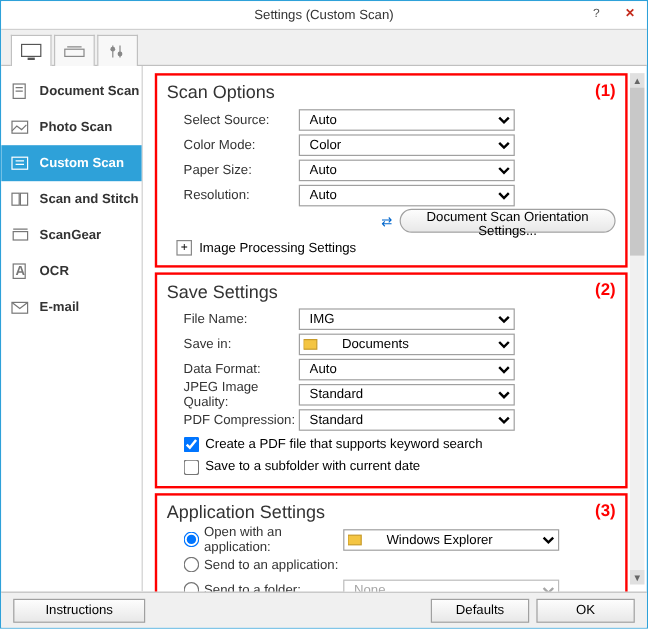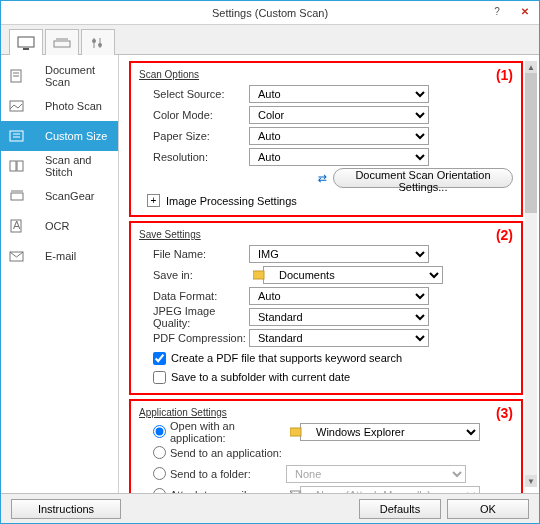--- a/index.html
+++ b/index.html
@@ -10,44 +10,44 @@
 .titlebar .controls { position: absolute; right: 0; top: 0; display: flex; }
 .titlebar .controls div { width: 28px; height: 20px; display: flex; align-items: center; justify-content: center; font-size: 10px; color: #555; }
 .titlebar .controls .close { color: #c42b1c; font-weight: bold; }
 
 .tabstrip { height: 30px; background: #f0f0f0; border-bottom: 1px solid #c0c0c0; display: flex; padding-left: 8px; padding-top: 4px; }
 .tabstrip .tab { width: 34px; height: 26px; background: #f8f8f8; border: 1px solid #c0c0c0; border-bottom: none; margin-right: 2px; display: flex; align-items: center; justify-content: center; }
 .tabstrip .tab.active { background: #fff; }
 
 .body { flex: 1; display: flex; overflow: hidden; }
 .sidebar { width: 118px; background: #fff; border-right: 1px solid #d0d0d0; padding-top: 6px; }
-.sidebar .item { height: 30px; display: flex; align-items: center; padding-left: 8px; gap: 20px; color: #333; cursor: default; }
+.sidebar .item { height: 30px; display: flex; align-items: center; padding-left: 8px; gap: 8px; color: #333; cursor: default; font-weight: bold; }
 .sidebar .item.active { background: #2ea1d9; color: #fff; }
 .sidebar .ico { width: 16px; height: 14px; display: inline-block; }
 .sidebar .ico svg { width: 16px; height: 14px; }
 
 .main { flex: 1; position: relative; padding: 6px 16px 6px 10px; overflow: hidden; }
 .main .scroll { position: absolute; right: 2px; top: 6px; bottom: 6px; width: 12px; background: #f0f0f0; }
 .main .scroll .up, .main .scroll .down { height: 12px; background: #e0e0e0; display: flex; align-items: center; justify-content: center; font-size: 8px; color: #666; }
 .main .scroll .down { position: absolute; bottom: 0; width: 12px; }
 .main .scroll .thumb { position: absolute; top: 12px; width: 12px; height: 140px; background: #c8c8c8; }
 
 .section { border: 2px solid #f00; padding: 6px 8px 8px 8px; margin-bottom: 4px; position: relative; }
 .section .marker { position: absolute; right: 8px; top: 4px; color: #f00; font-weight: bold; font-size: 14px; }
-.section-title { color: #333; margin-bottom: 4px; font-size: 10px; text-decoration: underline; }
+.section-title { color: #333; margin-bottom: 4px; font-size: 15px; }
 
 .row { display: flex; align-items: center; height: 19px; margin-bottom: 2px; }
 .row .lbl { width: 110px; padding-left: 14px; color: #333; }
 .row .ctl { flex: 1; max-width: 180px; }
 .row .radio-lbl { padding-left: 4px; color: #333; width: 120px; }
 
 select, input[type=text] { width: 100%; height: 18px; border: 1px solid #a0a0a0; background: #fff; font-size: 11px; padding: 0 4px; }
 .select-with-icon { position: relative; }
 .select-with-icon .mini-ico { position: absolute; left: 4px; top: 3px; width: 12px; height: 12px; }
-.select-with-icon select { padding-left: 11px; margin-left: 14px; }
+.select-with-icon select { padding-left: 31px; }
 
 .btn { height: 20px; border: 1px solid #a0a0a0; background: linear-gradient(#fdfdfd,#e8e8e8); padding: 0 10px; font-size: 11px; cursor: default; }
 .btn-wide { width: 180px; border-radius: 10px; }
 .expand { display: flex; align-items: center; gap: 6px; margin-top: 6px; padding-left: 8px; }
 .expand .plus { width: 13px; height: 13px; border: 1px solid #888; display: inline-flex; align-items: center; justify-content: center; font-size: 10px; line-height: 1; }
 
 .chk-row { display: flex; align-items: center; gap: 5px; margin: 3px 0 0 14px; height: 16px; }
 input[type=checkbox], input[type=radio] { width: 13px; height: 13px; margin: 0; }
 
 .footer { height: 30px; border-top: 1px solid #c0c0c0; background: #f0f0f0; display: flex; align-items: center; padding: 0 10px; }
@@ -109,21 +109,21 @@
               <polyline points="1,10 5,6 9,9 13,5" fill="none" stroke="#777"></polyline>
             </svg></span>
         <span>Photo Scan</span>
       </div>
       <div class="item active">
         <span class="ico"><svg>
               <rect x="1" y="2" width="13" height="10" fill="none" stroke="#fff"></rect>
               <line x1="4" y1="5" x2="11" y2="5" stroke="#fff"></line>
               <line x1="4" y1="8" x2="11" y2="8" stroke="#fff"></line>
             </svg></span>
-        <span>Custom Size</span>
+        <span>Custom Scan</span>
       </div>
       <div class="item">
         <span class="ico"><svg>
               <rect x="1" y="2" width="6" height="10" fill="none" stroke="#777"></rect>
               <rect x="8" y="2" width="6" height="10" fill="none" stroke="#777"></rect>
             </svg></span>
         <span>Scan and Stitch</span>
       </div>
       <div class="item">
         <span class="ico"><svg>

